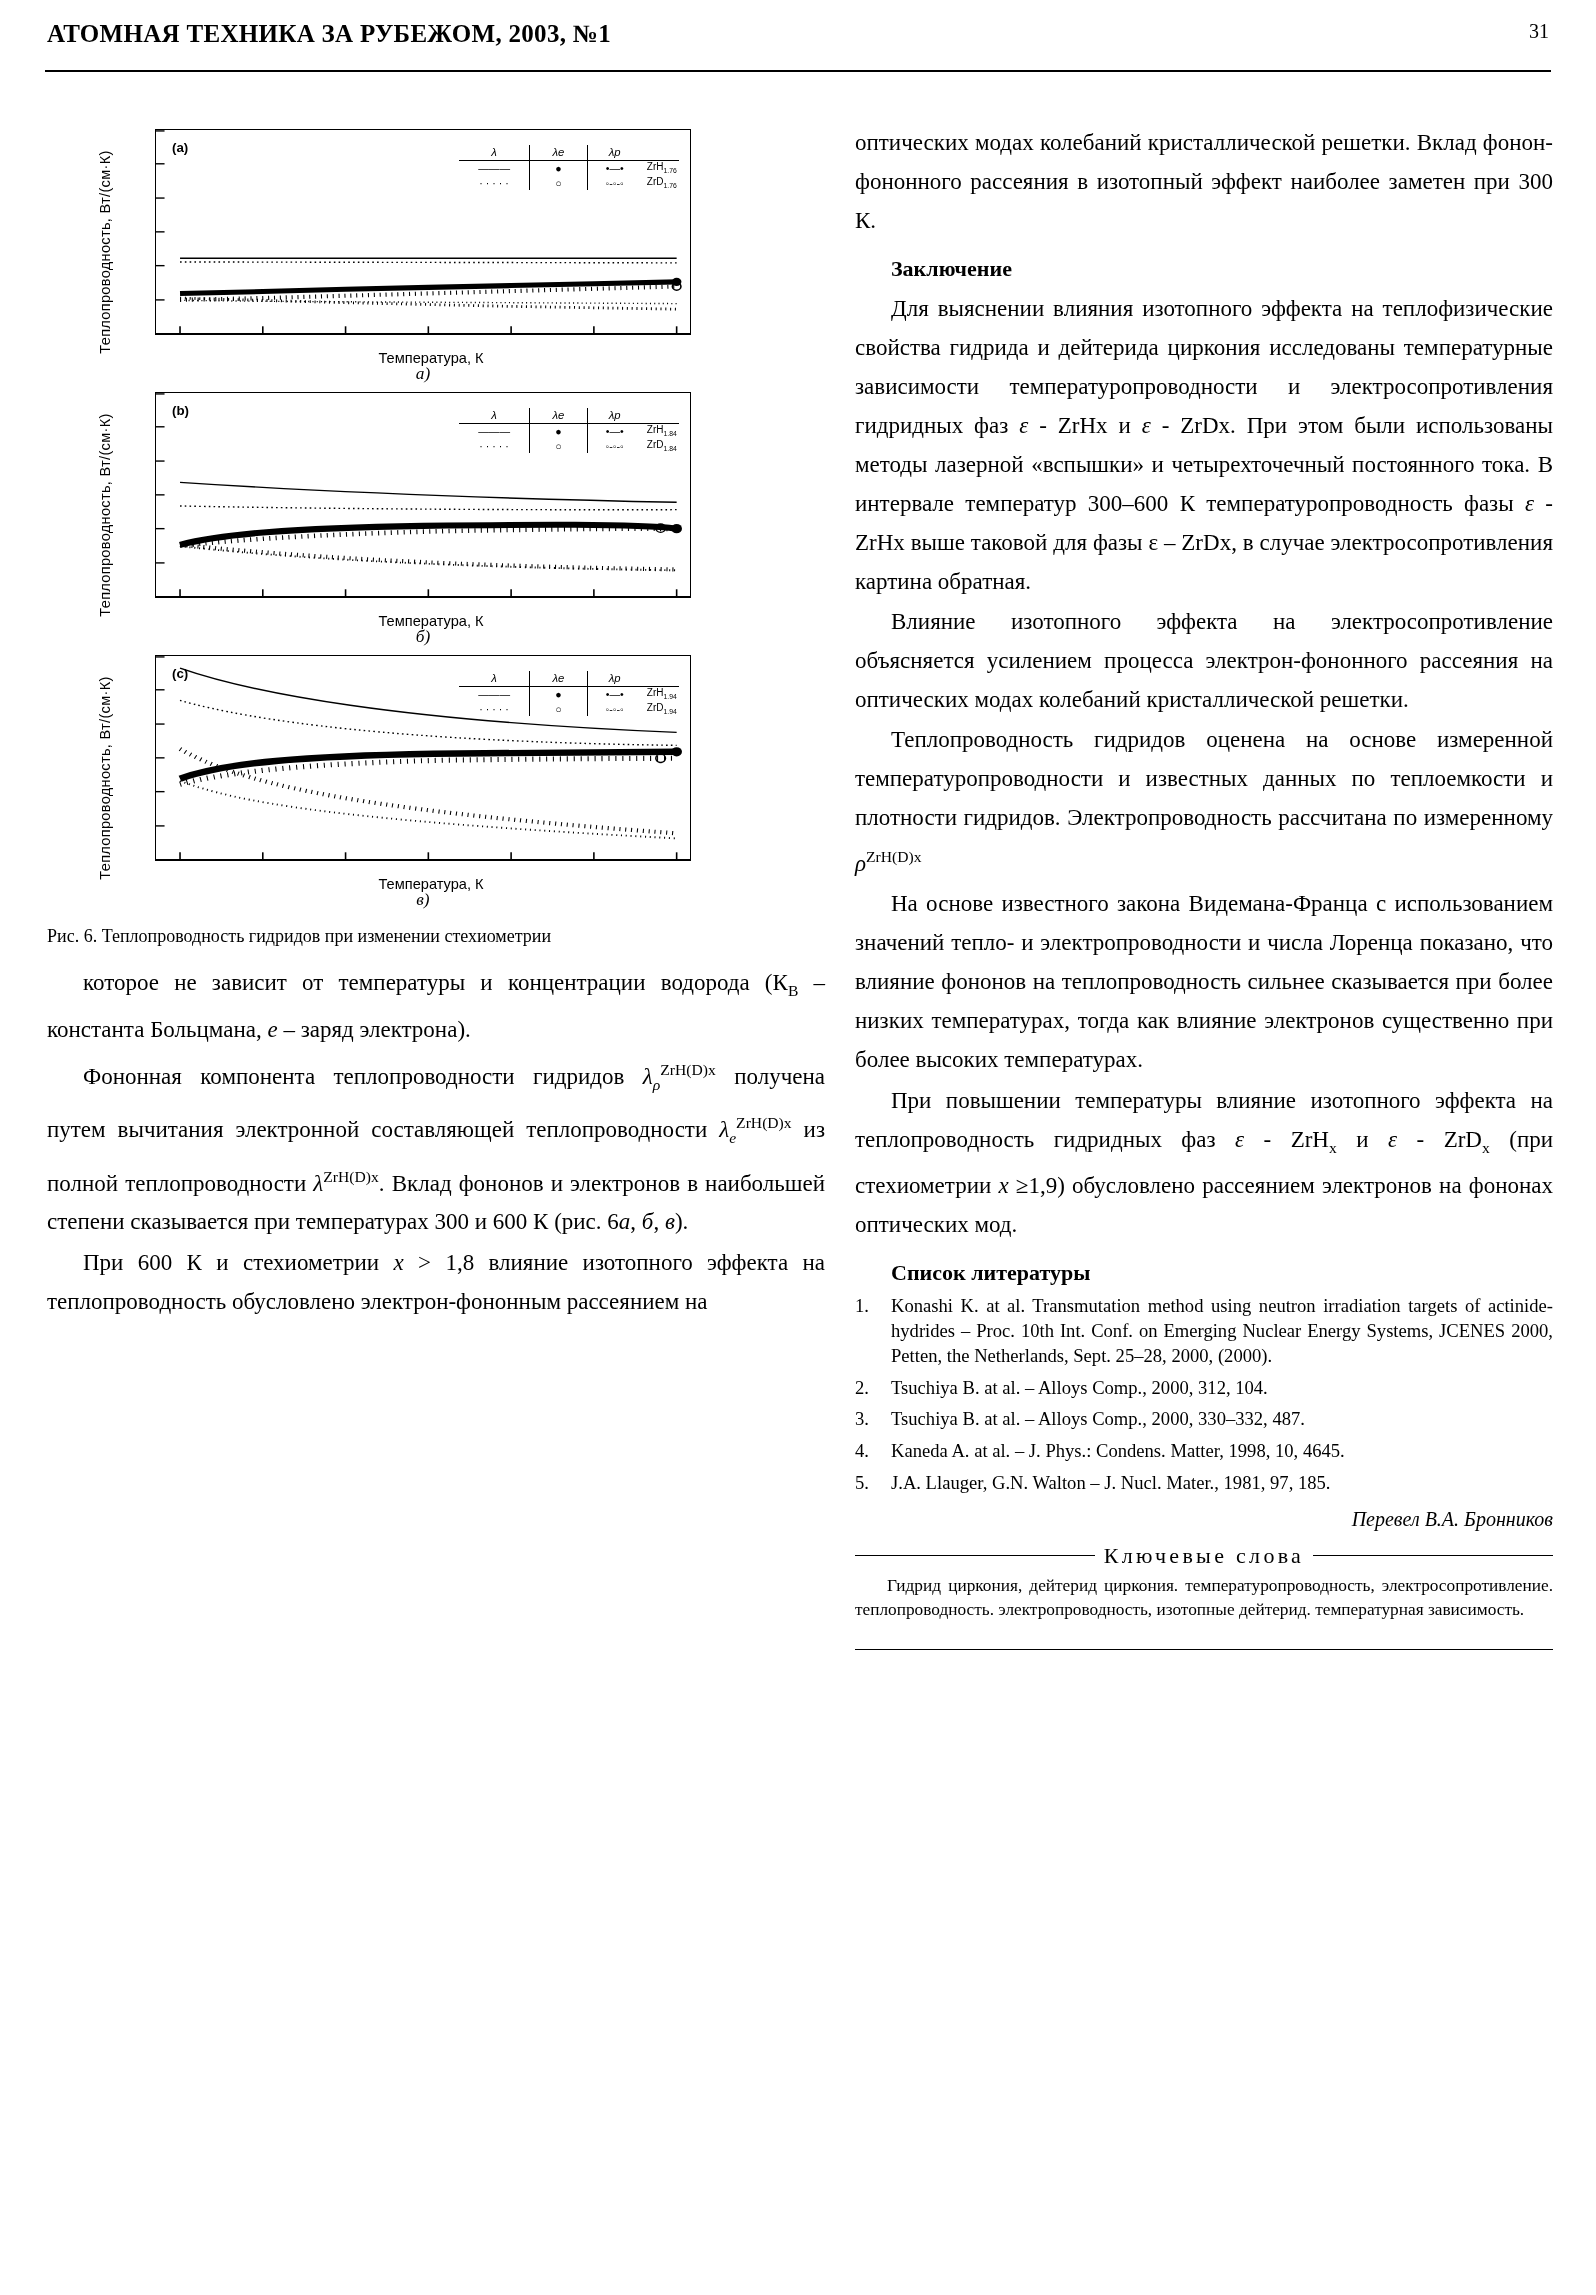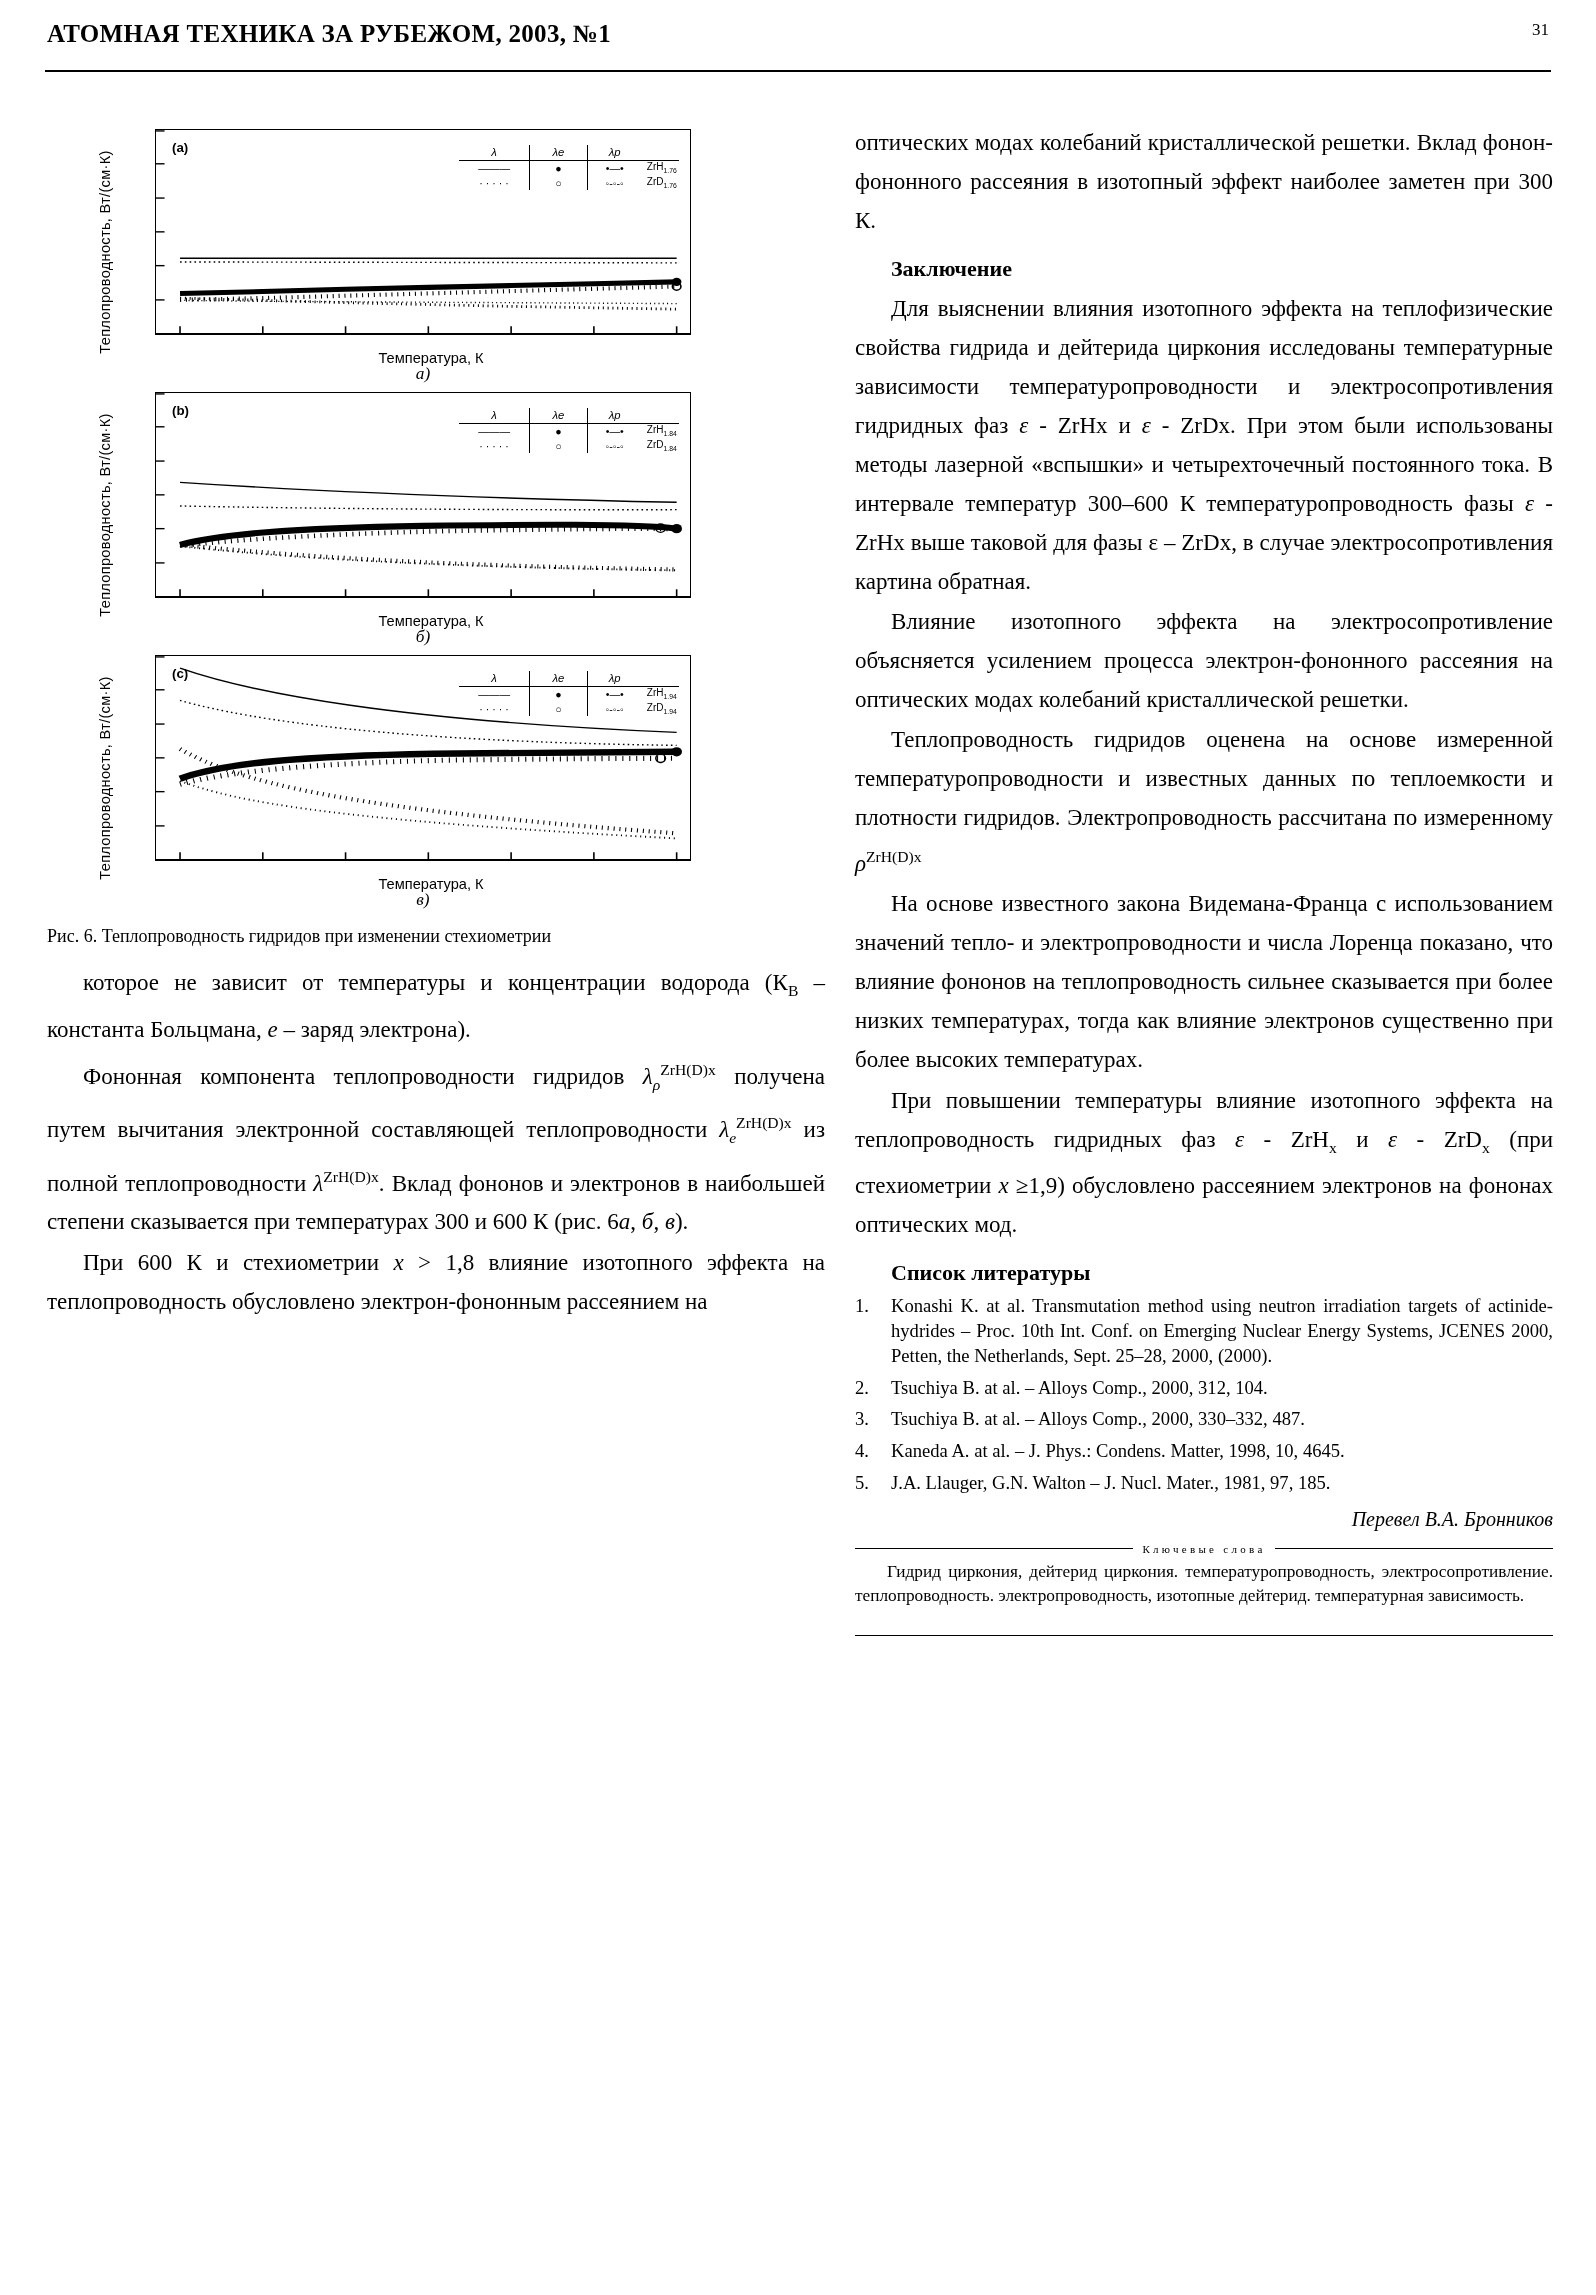--- a/index.html
+++ b/index.html
@@ -33,21 +33,21 @@
     align-items: flex-start;
     justify-content: space-between;
   }
   .header-title {
     font-family: "Liberation Serif", serif;
     font-size: 25px;
     font-weight: bold;
     letter-spacing: 0.3px;
   }
   .header-page {
-    font-size: 17px;
+    font-size: 20px;
     font-weight: normal;
   }
   .header-rule {
     position: absolute;
     top: 70px;
     left: 45px;
     right: 45px;
     border-top: 2px solid #000;
   }
   
@@ -189,21 +189,21 @@
   }
   .kw-head {
     display: flex;
     align-items: center;
     margin-top: 12px;
     margin-bottom: 5.3px;
   }
   .kw-head .line { flex: 1; border-top: 1.3px solid #000; }
   .kw-head .txt {
     padding: 0 9.3px;
-    font-size: 11px;
+    font-size: 22px;
     letter-spacing: 3.3px;
     font-family: "Liberation Serif", serif;
   }
   .kw-body {
     font-size: 17.3px;
     line-height: 24px;
     text-align: justify;
     text-indent: 32px;
   }
   .bottom-rule {

